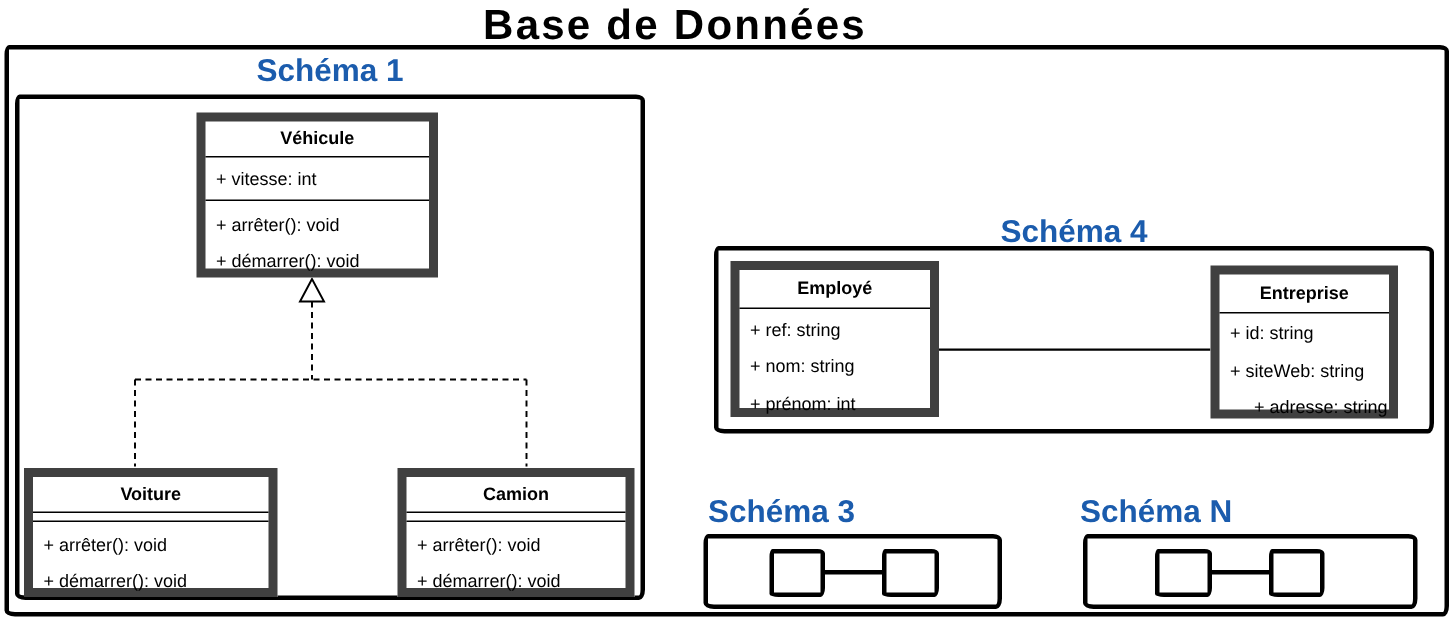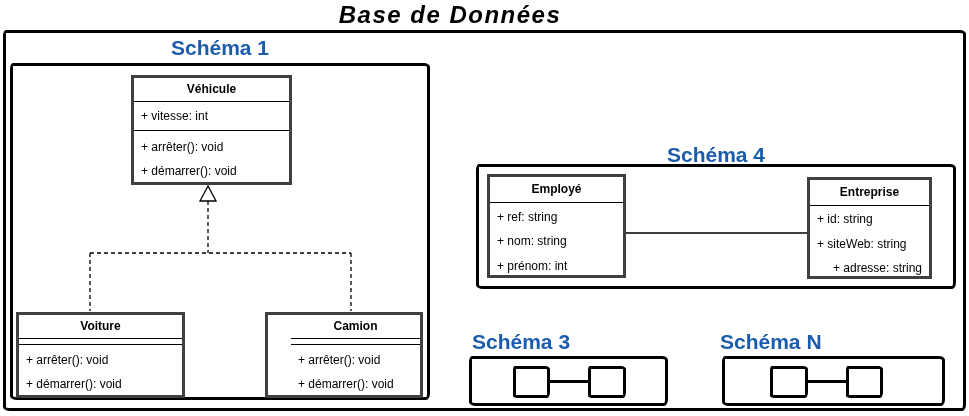--- a/index.html
+++ b/index.html
@@ -2,37 +2,37 @@
 <html><head>
 <meta charset="utf-8">
 <style>
   html,body{margin:0;padding:0;background:#fff;}
   .stage{
     position:relative;width:969px;height:416px;background:#ffffff;
     font-family:"Liberation Sans",sans-serif;color:#000;overflow:hidden;
   }
   .page-title{
     position:absolute;left:0;top:1px;width:900px;text-align:center;
-    font-size:24px;font-weight:bold;letter-spacing:1.5px;color:#000;font-style:italic;
+    font-size:28px;font-weight:bold;letter-spacing:1.5px;color:#000;
   }
   
   .frame{
     position:absolute;box-sizing:border-box;background:#fff;
     border:3px solid #000;
     border-radius:3px 6px 4px 7px / 6px 4px 7px 4px;
   }
   .schema-label{
     position:absolute;font-size:21px;font-weight:bold;color:#1b5cad;
     white-space:nowrap;
   }
   .schema-label.centered{text-align:center;}
   
   .uml{
     position:absolute;box-sizing:border-box;background:#fff;
-    border:3px solid #404040;font-size:12px;z-index:2;
+    border:6px solid #404040;font-size:12px;z-index:2;
   }
   .uml-title{
     box-sizing:border-box;font-weight:bold;text-align:center;
     border-bottom:1px solid #000;white-space:nowrap;overflow:hidden;
   }
   .sec{box-sizing:border-box;border-bottom:1px solid #000;}
   .uml-row{padding-left:7px;white-space:nowrap;overflow:hidden;}
   .overlay{position:absolute;left:0;top:0;z-index:1;pointer-events:none;}
   .sq{
     position:absolute;box-sizing:border-box;background:#fff;
@@ -73,21 +73,21 @@
 
   <div class="uml" style="left:16px;top:312px;width:169px;height:86px;">
     <div class="uml-title" style="height:24px;line-height:23px;">Voiture</div>
     <div class="sec" style="height:6px;"></div>
     <div>
       <div class="uml-row" style="height:27px;line-height:30px;">+ arrêter(): void</div>
       <div class="uml-row" style="height:26px;line-height:24px;">+ démarrer(): void</div>
     </div>
   </div>
 
-  <div class="uml" style="left:265px;top:312px;width:158px;height:86px;padding-left:23px;">
+  <div class="uml" style="left:265px;top:312px;width:158px;height:86px;">
     <div class="uml-title" style="height:24px;line-height:23px;">Camion</div>
     <div class="sec" style="height:6px;"></div>
     <div>
       <div class="uml-row" style="height:27px;line-height:30px;">+ arrêter(): void</div>
       <div class="uml-row" style="height:26px;line-height:24px;">+ démarrer(): void</div>
     </div>
   </div>
 
   <div class="schema-label centered" style="left:476px;top:143px;width:480px;">Schéma 4</div>
 

